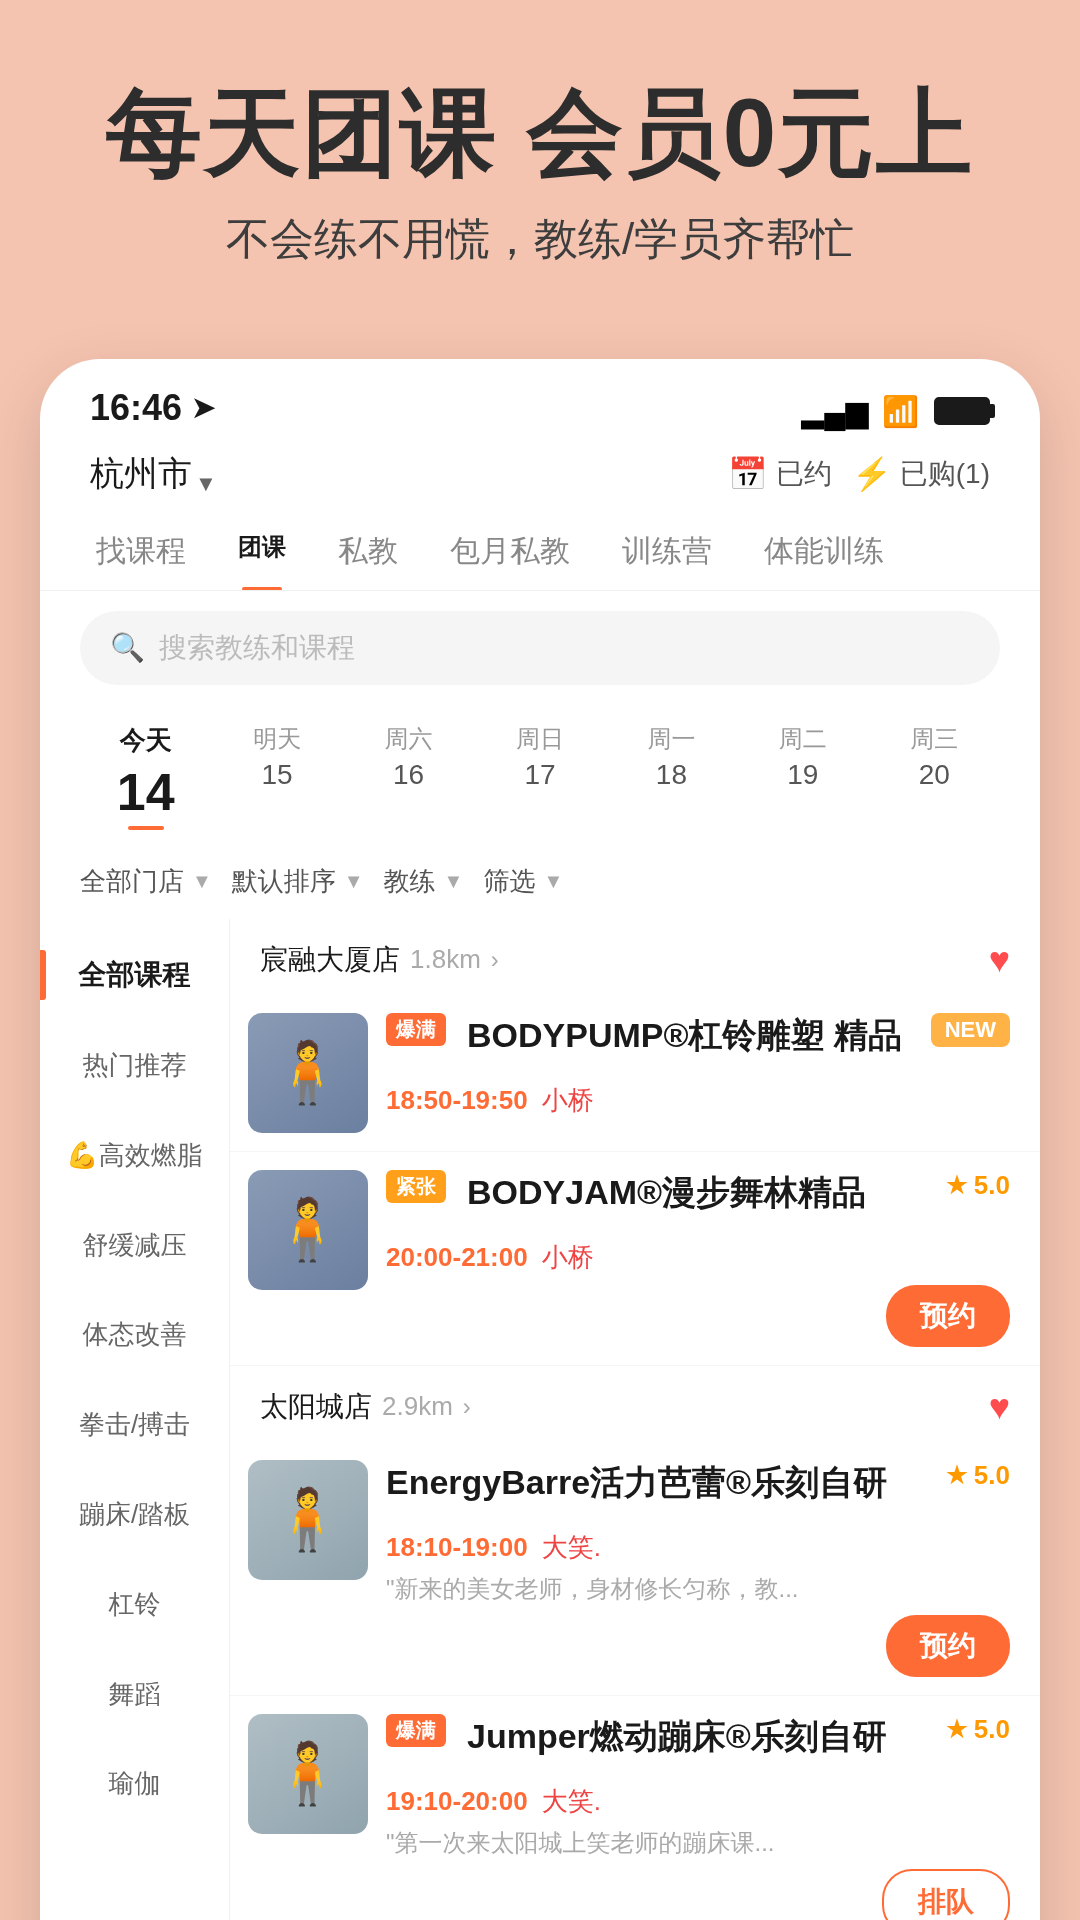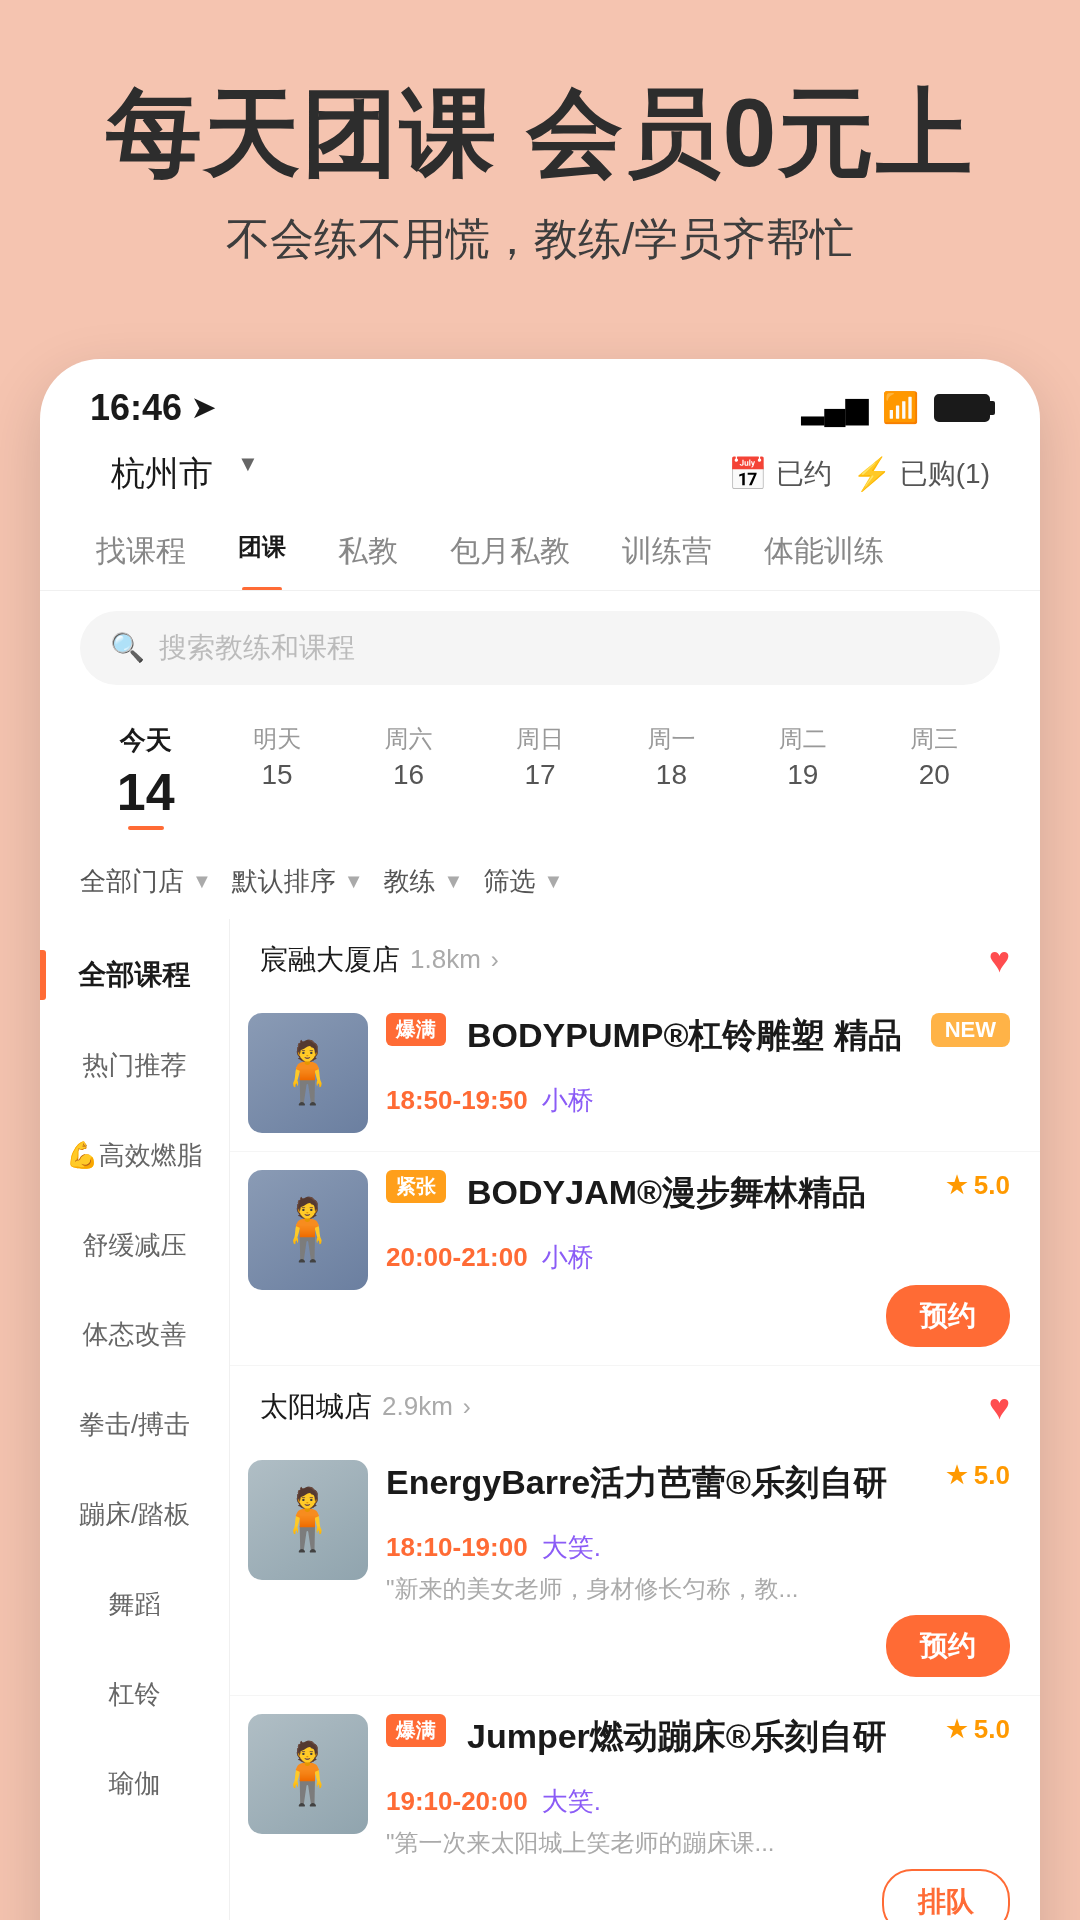--- a/index.html
+++ b/index.html
@@ -37,21 +37,21 @@
       margin: 30px 40px 0 40px;
       overflow: hidden;
       box-shadow: 0 20px 60px rgba(0,0,0,0.15);
       padding-bottom: 30px;
     }
 
     
     .status-bar {
       display: flex;
       justify-content: space-between;
-      align-items: center;
+      align-items: flex-end;
       padding: 28px 50px 10px 50px;
     }
     .status-time {
       font-size: 36px;
       font-weight: 600;
       color: #1a1a1a;
       display: flex;
       align-items: center;
       gap: 10px;
     }
@@ -88,26 +88,25 @@
 
     
     .header {
       display: flex;
       justify-content: space-between;
       align-items: center;
       padding: 12px 50px 16px 50px;
     }
     .city-selector {
       display: flex;
-      align-items: flex-start;
-      gap: 24px;
+      align-items: flex-end;
+      gap: 3px;
       font-size: 34px;
       color: #1a1a1a;
       font-weight: 500;
-      margin-left: 21px;
     }
     .city-arrow {
       font-size: 22px;
       color: #666;
     }
     .header-actions {
       display: flex;
       align-items: center;
       gap: 20px;
     }
@@ -331,21 +330,21 @@
       font-weight: 600;
       flex: 1;
     }
     .course-time-row {
       display: flex;
       align-items: center;
       gap: 14px;
       margin-top: 24px;
     }
     .course-time { font-size: 26px; color: #ff6b35; font-weight: 600; }
-    .course-teacher { font-size: 26px; color: #8b5cf6; }
+    .course-teacher { font-size: 26px; color: #ef4444; }
     .course-rating {
       margin-left: auto;
       display: flex;
       align-items: center;
       gap: 6px;
       font-size: 26px;
       color: #ff9900;
       font-weight: 600;
     }
     .star-icon { font-size: 24px; color: #ff9900; }
@@ -516,22 +515,22 @@
   <div class="main-content">
 
     <div class="sidebar">
       <div class="sidebar-item active">全部课程</div>
       <div class="sidebar-item">热门推荐</div>
       <div class="sidebar-item">💪高效燃脂</div>
       <div class="sidebar-item">舒缓减压</div>
       <div class="sidebar-item">体态改善</div>
       <div class="sidebar-item">拳击/搏击</div>
       <div class="sidebar-item">蹦床/踏板</div>
+      <div class="sidebar-item">杠铃</div>
       <div class="sidebar-item">舞蹈</div>
-      <div class="sidebar-item">杠铃</div>
       <div class="sidebar-item">瑜伽</div>
     </div>
 
     <div class="course-list">
 
       <div class="store-header">
         <div class="store-info">
           <span>宸融大厦店</span>
           <span class="store-distance">1.8km</span>
           <span class="store-arrow">›</span>

